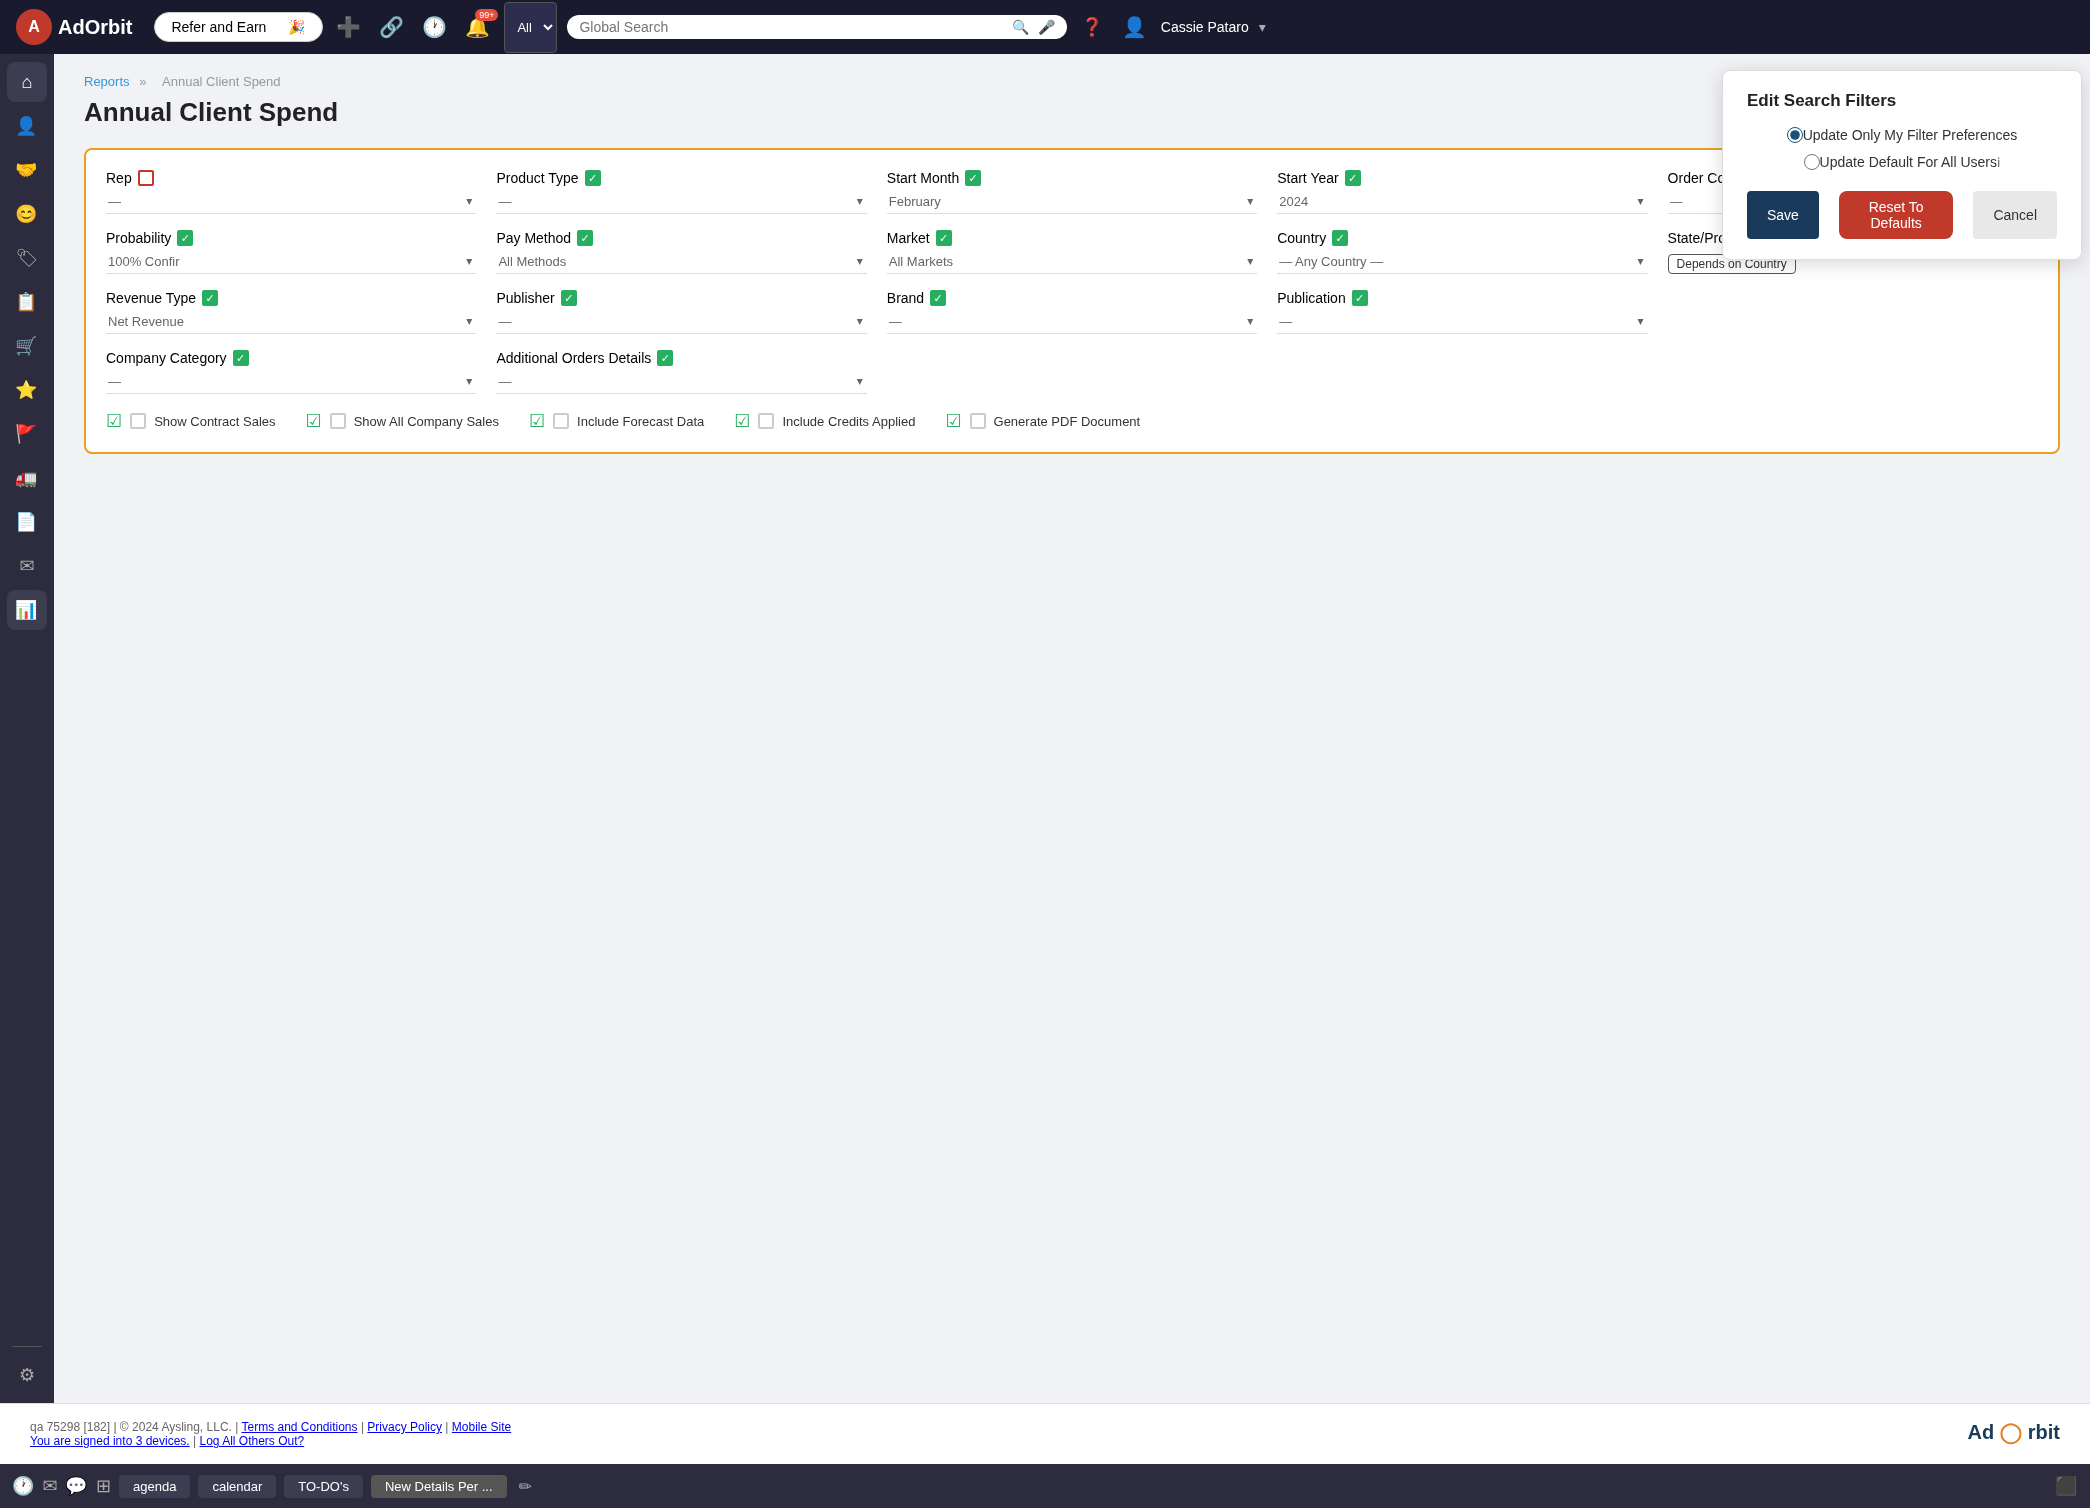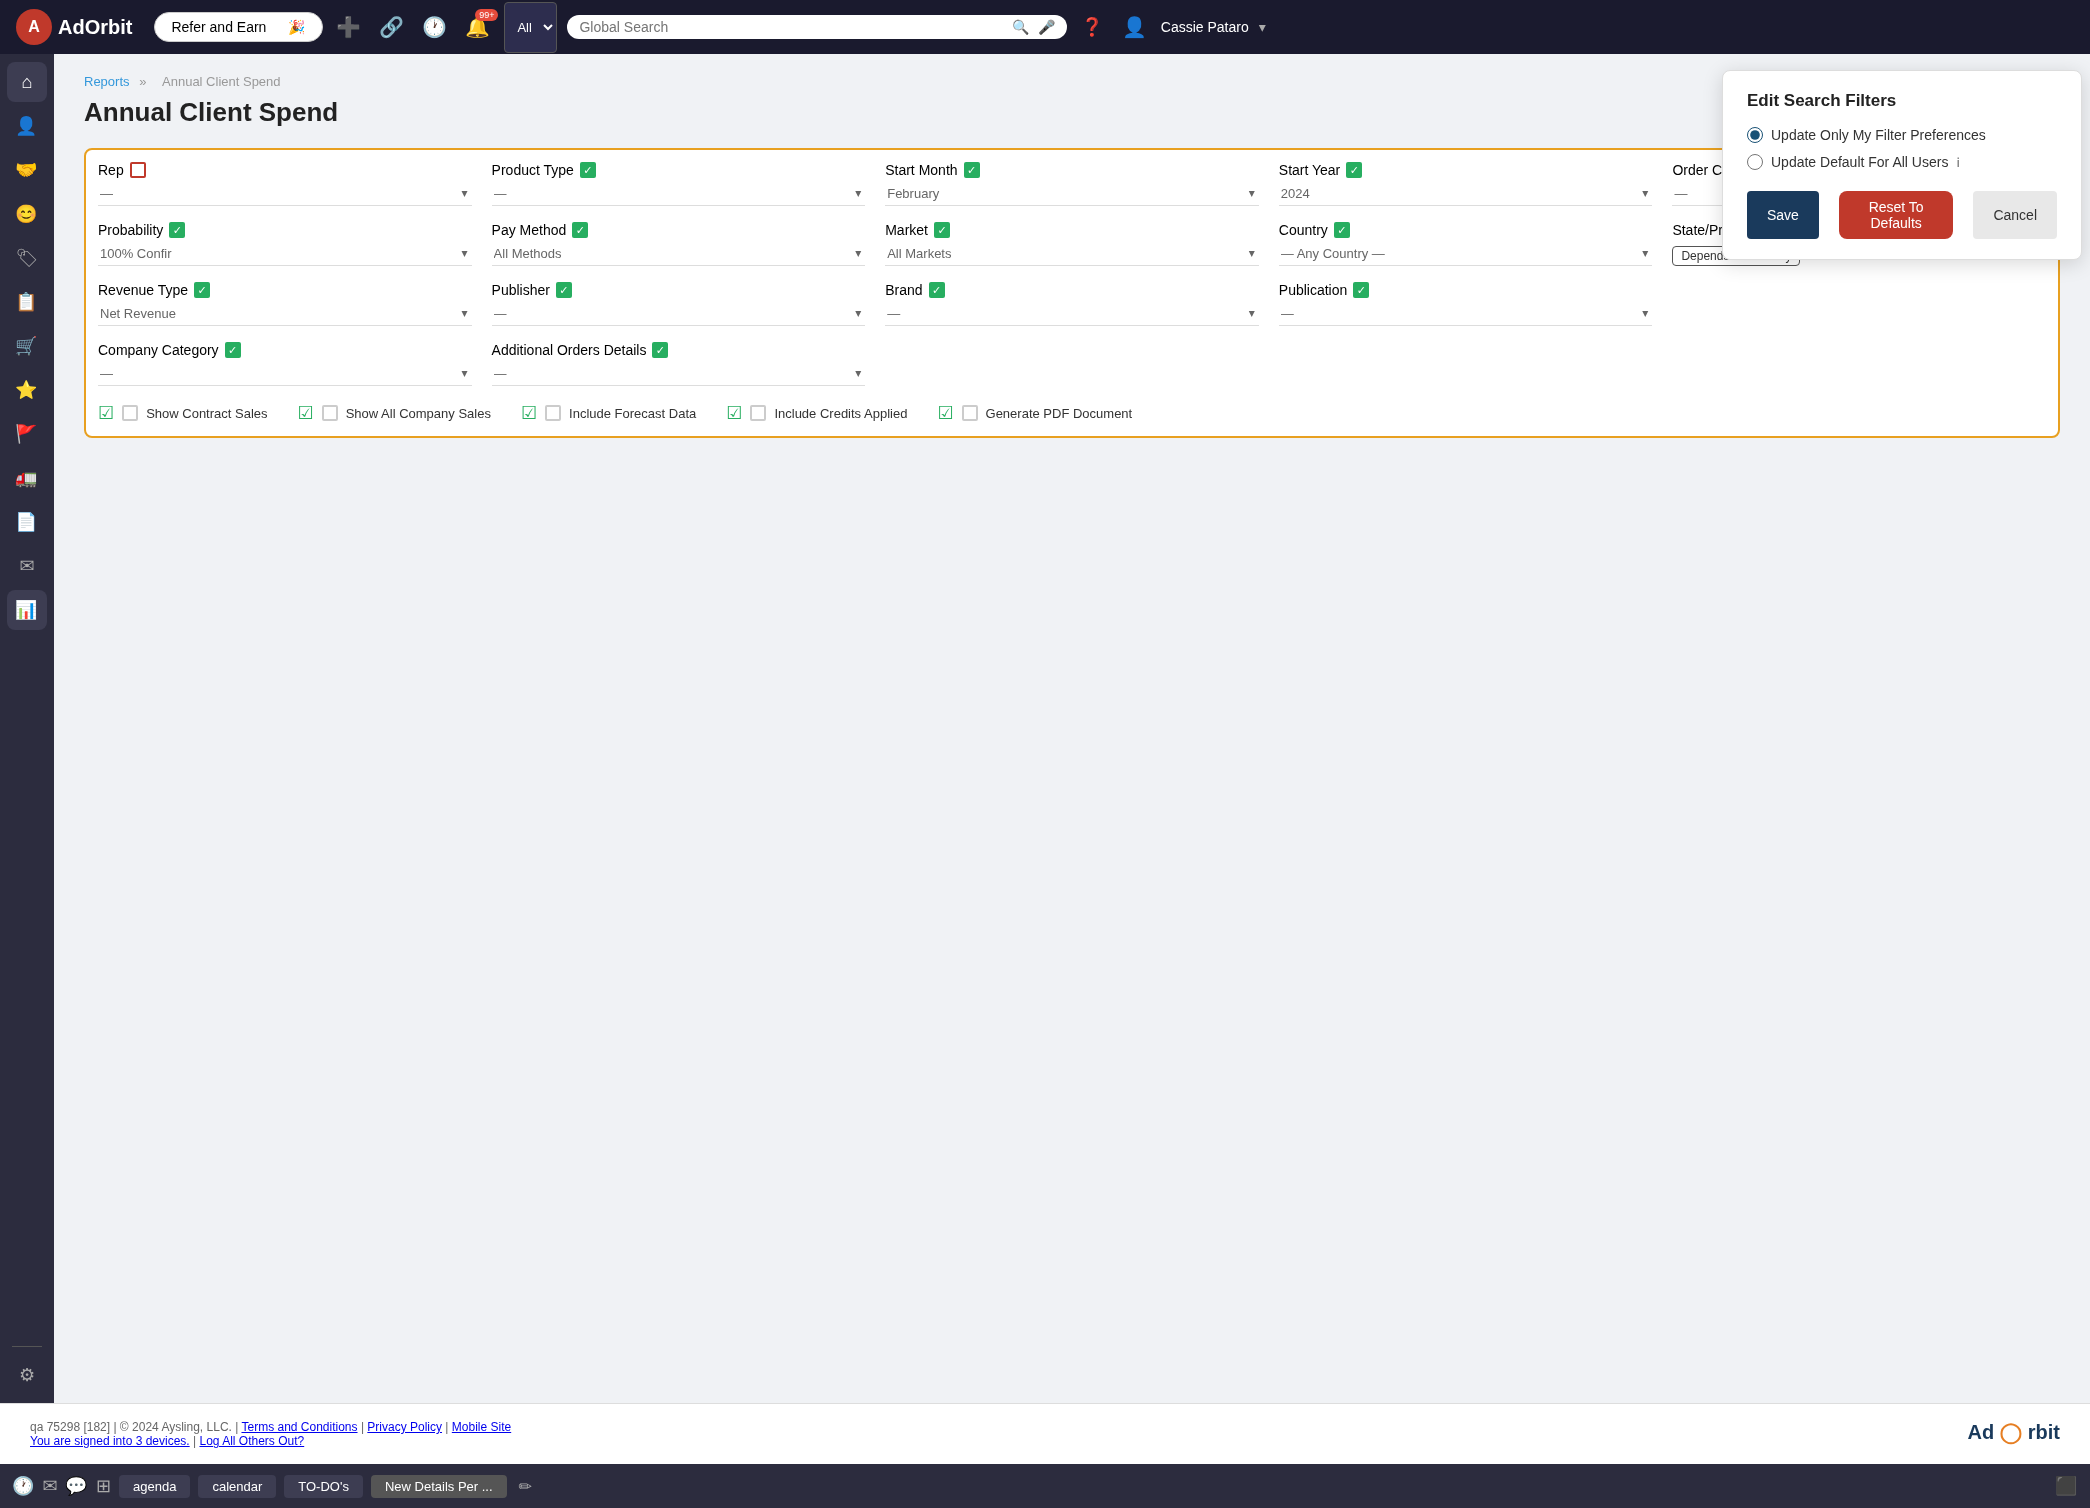--- a/index.html
+++ b/index.html
@@ -56,21 +56,21 @@
 
     
     .breadcrumb { font-size: 13px; color: #666; margin-bottom: 8px; }
     .breadcrumb a { color: #3498db; text-decoration: none; }
     .breadcrumb span { color: #999; margin: 0 6px; }
 
     .page-title { font-size: 26px; font-weight: 600; color: #222; margin-bottom: 20px; }
 
     
     .filters-box {
-      background: white; border: 2px solid #e8a020; border-radius: 8px; padding: 12px; margin-bottom: 20px;
+      background: white; border: 2px solid #e8a020; border-radius: 8px; padding: 20px; margin-bottom: 20px;
     }
     .filters-grid { display: grid; grid-template-columns: repeat(5, 1fr); gap: 16px 20px; }
 
     .filter-item { display: flex; flex-direction: column; gap: 4px; }
     .filter-header { display: flex; align-items: center; gap: 6px; }
     .filter-checkbox-green {
       width: 16px; height: 16px; background: #27ae60; border: none; border-radius: 2px; display: inline-flex; align-items: center; justify-content: center; color: white; font-size: 11px; flex-shrink: 0;
     }
     .filter-checkbox-red {
       width: 16px; height: 16px; background: white; border: 2px solid #c0392b; border-radius: 2px; display: inline-flex; align-items: center; justify-content: center; flex-shrink: 0;
@@ -86,21 +86,21 @@
     .checkbox-item { display: flex; align-items: center; gap: 8px; font-size: 13px; color: #333; cursor: pointer; }
     .checkbox-icon-green { color: #27ae60; font-size: 18px; }
     .checkbox-square { width: 16px; height: 16px; border: 2px solid #ccc; border-radius: 2px; }
 
     
     .edit-filters-popup {
       position: absolute; top: 16px; right: 8px; background: white; border: 1px solid #ddd; border-radius: 8px; box-shadow: 0 4px 20px rgba(0,0,0,0.15); padding: 20px 24px; width: 360px; z-index: 100;
     }
     .popup-title { font-size: 17px; font-weight: 600; color: #222; margin-bottom: 16px; }
     .radio-group { display: flex; flex-direction: column; gap: 10px; margin-bottom: 20px; }
-    .radio-item { display: flex; align-items: center; gap: 8px; font-size: 14px; color: #333; cursor: pointer; }
+    .radio-item { display: flex; align-items: center; gap: 0; font-size: 14px; color: #333; cursor: pointer; justify-content: center; }
     .radio-item input[type=radio] { width: 16px; height: 16px; accent-color: #1a5276; }
     .popup-actions { display: flex; gap: 20px; }
     .btn-save { background: #1a3a5c; color: white; border: none; border-radius: 4px; padding: 8px 20px; font-size: 14px; cursor: pointer; font-weight: 500; }
     .btn-reset { background: #c0392b; color: white; border: none; border-radius: 8px; padding: 8px 20px; font-size: 14px; cursor: pointer; font-weight: 400; }
     .btn-cancel { background: #e8e8e8; color: #333; border: none; border-radius: 4px; padding: 8px 20px; font-size: 14px; cursor: pointer; font-weight: 500; }
 
     
     .depends-tag { display: inline-block; border: 1px solid #555; border-radius: 4px; padding: 2px 8px; font-size: 12px; color: #333; }
 
     

